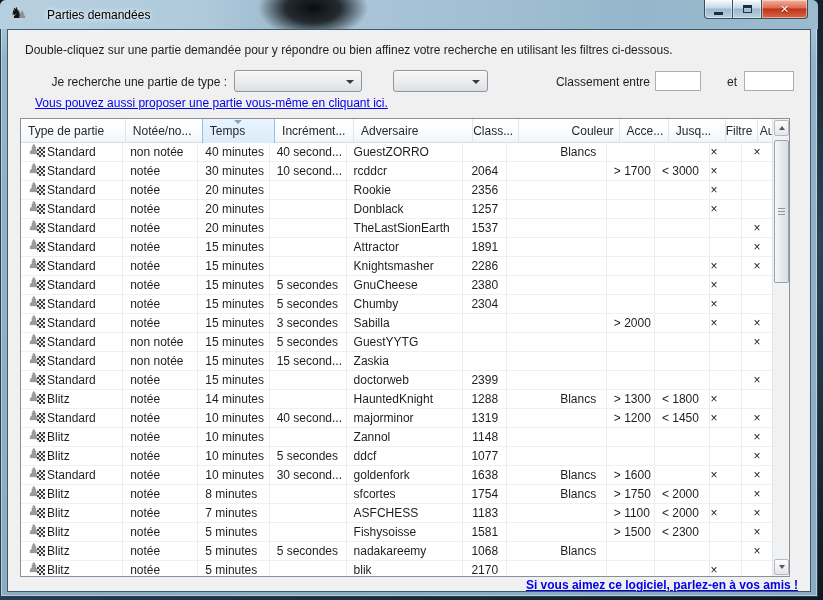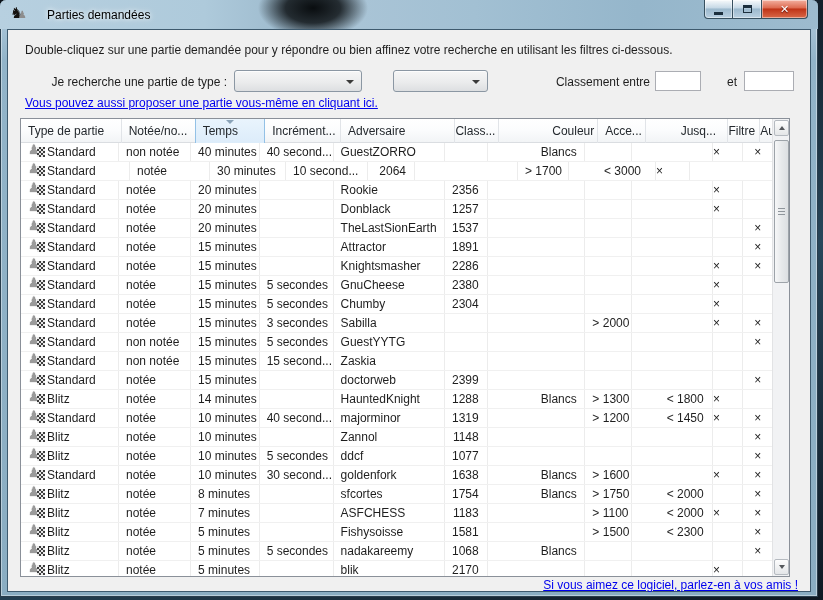--- a/index.html
+++ b/index.html
@@ -70,22 +70,22 @@
     position:absolute; right:7px; top:9px; width:0; height:0;
     border-left:4px solid transparent; border-right:4px solid transparent;
     border-top:4px solid #3a3a3a;
   }
   .txtbox {
     position:absolute; height:20px; top:41px; border:1px solid #abadb3; background:#fff;
   }
   .txt-min { left:647px; width:46px; }
   .txt-max { left:736px; width:50px; }
   a.link { color:#0000ee; text-decoration:underline; cursor:pointer; }
-  .link-propose { position:absolute; left:17px; top:66px; }
-  .link-footer { position:absolute; right:12px; top:548px; white-space:nowrap; }
+  .link-propose { position:absolute; left:27px; top:66px; }
+  .link-footer { position:absolute; right:12px; top:548px; white-space:nowrap;font-weight:bold; }
   
   .listview {
     position:absolute; left:12px; top:88px; width:770px; height:459px;
     background:#fff; border:1px solid #8a9099; overflow:hidden;
   }
   .lv-header { display:flex; height:24px; background:linear-gradient(180deg,#ffffff 0%,#fbfcfd 50%,#f2f4f6 100%); border-bottom:1px solid #dadde1; position:relative; }
   .hcell {
     height:24px; padding:5px 0 0 7px; color:#24292e;
     border-right:1px solid #e1e4e8; overflow:hidden; white-space:nowrap; position:relative;
   }
@@ -100,21 +100,21 @@
     border-top:4px solid #8aa3b8;
   }
   .lv-body { position:absolute; left:0; top:24px; width:751px; height:434px; overflow:hidden; }
   .lv-row { display:flex; height:19px; border-bottom:1px solid #f0f0f0; background:#fff; cursor:default; }
   .cell {
     height:18px; padding:2px 0 0 7px; overflow:hidden; white-space:nowrap;
     border-right:1px solid #ececec;
   }
   .col-0{width:109px;} .col-1{width:80px;} .col-2{width:76px;} .col-3{width:82px;}
   .col-4{width:124px;} .col-5{width:47px; text-align:right; padding-right:8px; padding-left:0;}
-  .col-6{width:57px;margin-left:46px;} .col-7{width:51px;} .col-8{width:59px;margin-left:28px;}
+  .col-6{width:57px;margin-left:46px;} .col-7{width:51px;} .col-8{width:59px;}
   .col-9{width:34px; text-align:left; padding-left:0;}
   .col-10{width:32px; text-align:center; padding-left:0; border-right:none;}
   .piece-icon { display:inline-block; width:19px; height:13px; vertical-align:-2px; position:relative; }
   .piece-icon .p { position:absolute; left:0; top:-3px; font-size:13px; color:#9b9b9b; text-shadow:0 0 1px #666; }
   .piece-icon .b {
     position:absolute; left:9px; top:2px; width:8px; height:10px;
     background-image:repeating-conic-gradient(#3c3c3c 0 25%, #e8e8e8 0 50%);
     background-size:4px 4px;
   }
   
@@ -210,20 +210,21 @@
             <div class="cell col-7"></div>
             <div class="cell col-8"></div>
             <div class="cell col-9">×</div>
             <div class="cell col-10">×</div>
           </div>
           <div class="lv-row">
             <div class="cell col-0"><span class="piece-icon"><span class="p">♟</span><span class="b"></span></span>Standard</div>
             <div class="cell col-1">notée</div>
             <div class="cell col-2">30 minutes</div>
             <div class="cell col-3">10 second...</div>
+            <div class="cell col-4">rcddcr</div>
             <div class="cell col-5">2064</div>
             <div class="cell col-6"></div>
             <div class="cell col-7">&gt; 1700</div>
             <div class="cell col-8">&lt; 3000</div>
             <div class="cell col-9">×</div>
             <div class="cell col-10"></div>
           </div>
           <div class="lv-row">
             <div class="cell col-0"><span class="piece-icon"><span class="p">♟</span><span class="b"></span></span>Standard</div>
             <div class="cell col-1">notée</div>

